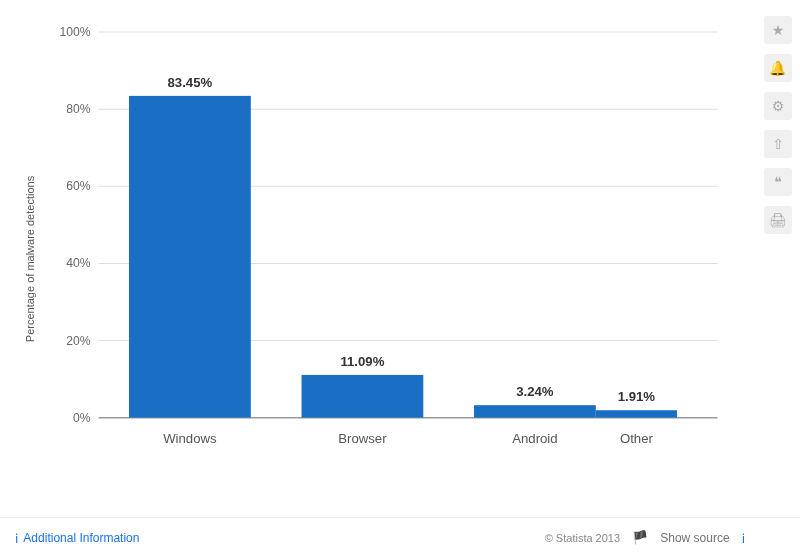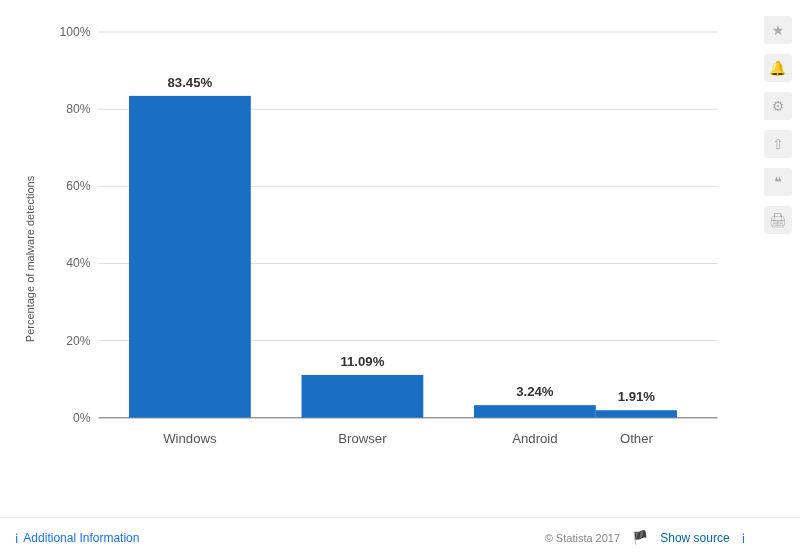--- a/index.html
+++ b/index.html
@@ -91,21 +91,21 @@
       font-size: 12px;
       color: #555;
     }
 
     .footer-statista {
       font-size: 11px;
       color: #888;
     }
 
     .show-source-link {
-      color: #0369a1;
+      color: #737373;
       font-size: 12px;
       cursor: pointer;
       text-decoration: none;
     }
 
     .info-icon {
       color: #1a73e8;
       font-size: 13px;
     }
 
@@ -167,20 +167,20 @@
     <div class="sidebar-icon">❝</div>
     <div class="sidebar-icon">🖨</div>
   </div>
 
   <div class="footer">
     <div class="footer-left">
       <span class="info-icon">ℹ</span>
       <span>Additional Information</span>
     </div>
     <div class="footer-right">
-      <span class="footer-statista">© Statista 2017</span>
+      <span class="footer-statista">© Statista 2013</span>
       <span class="flag-icon">🏴</span>
       <a class="show-source-link">Show source</a>
       <span class="info-icon">ℹ</span>
     </div>
   </div>
 
 </div>
 
 </body></html>

